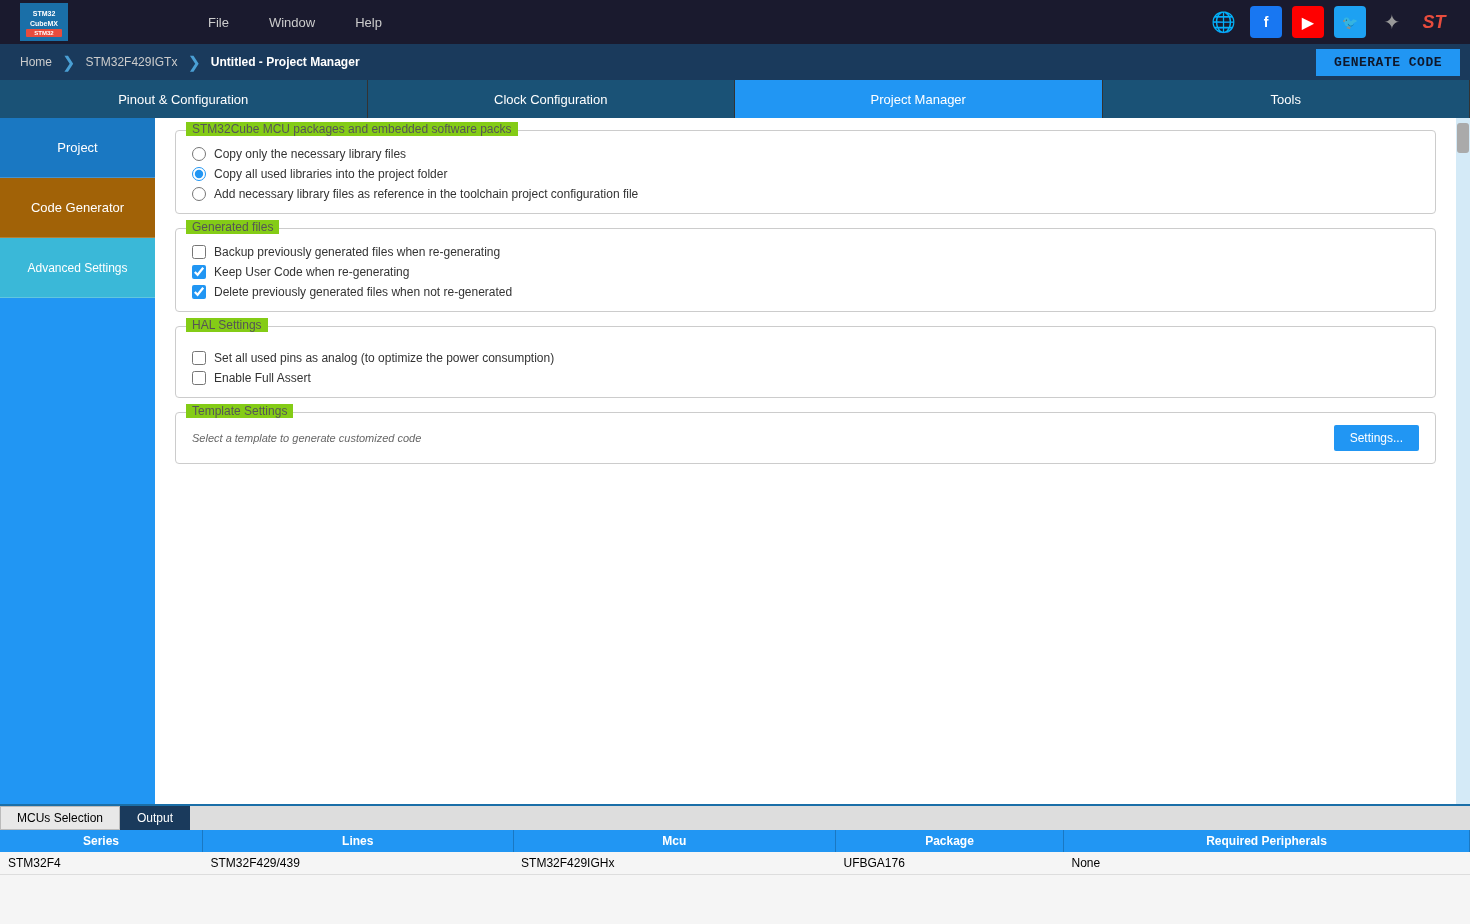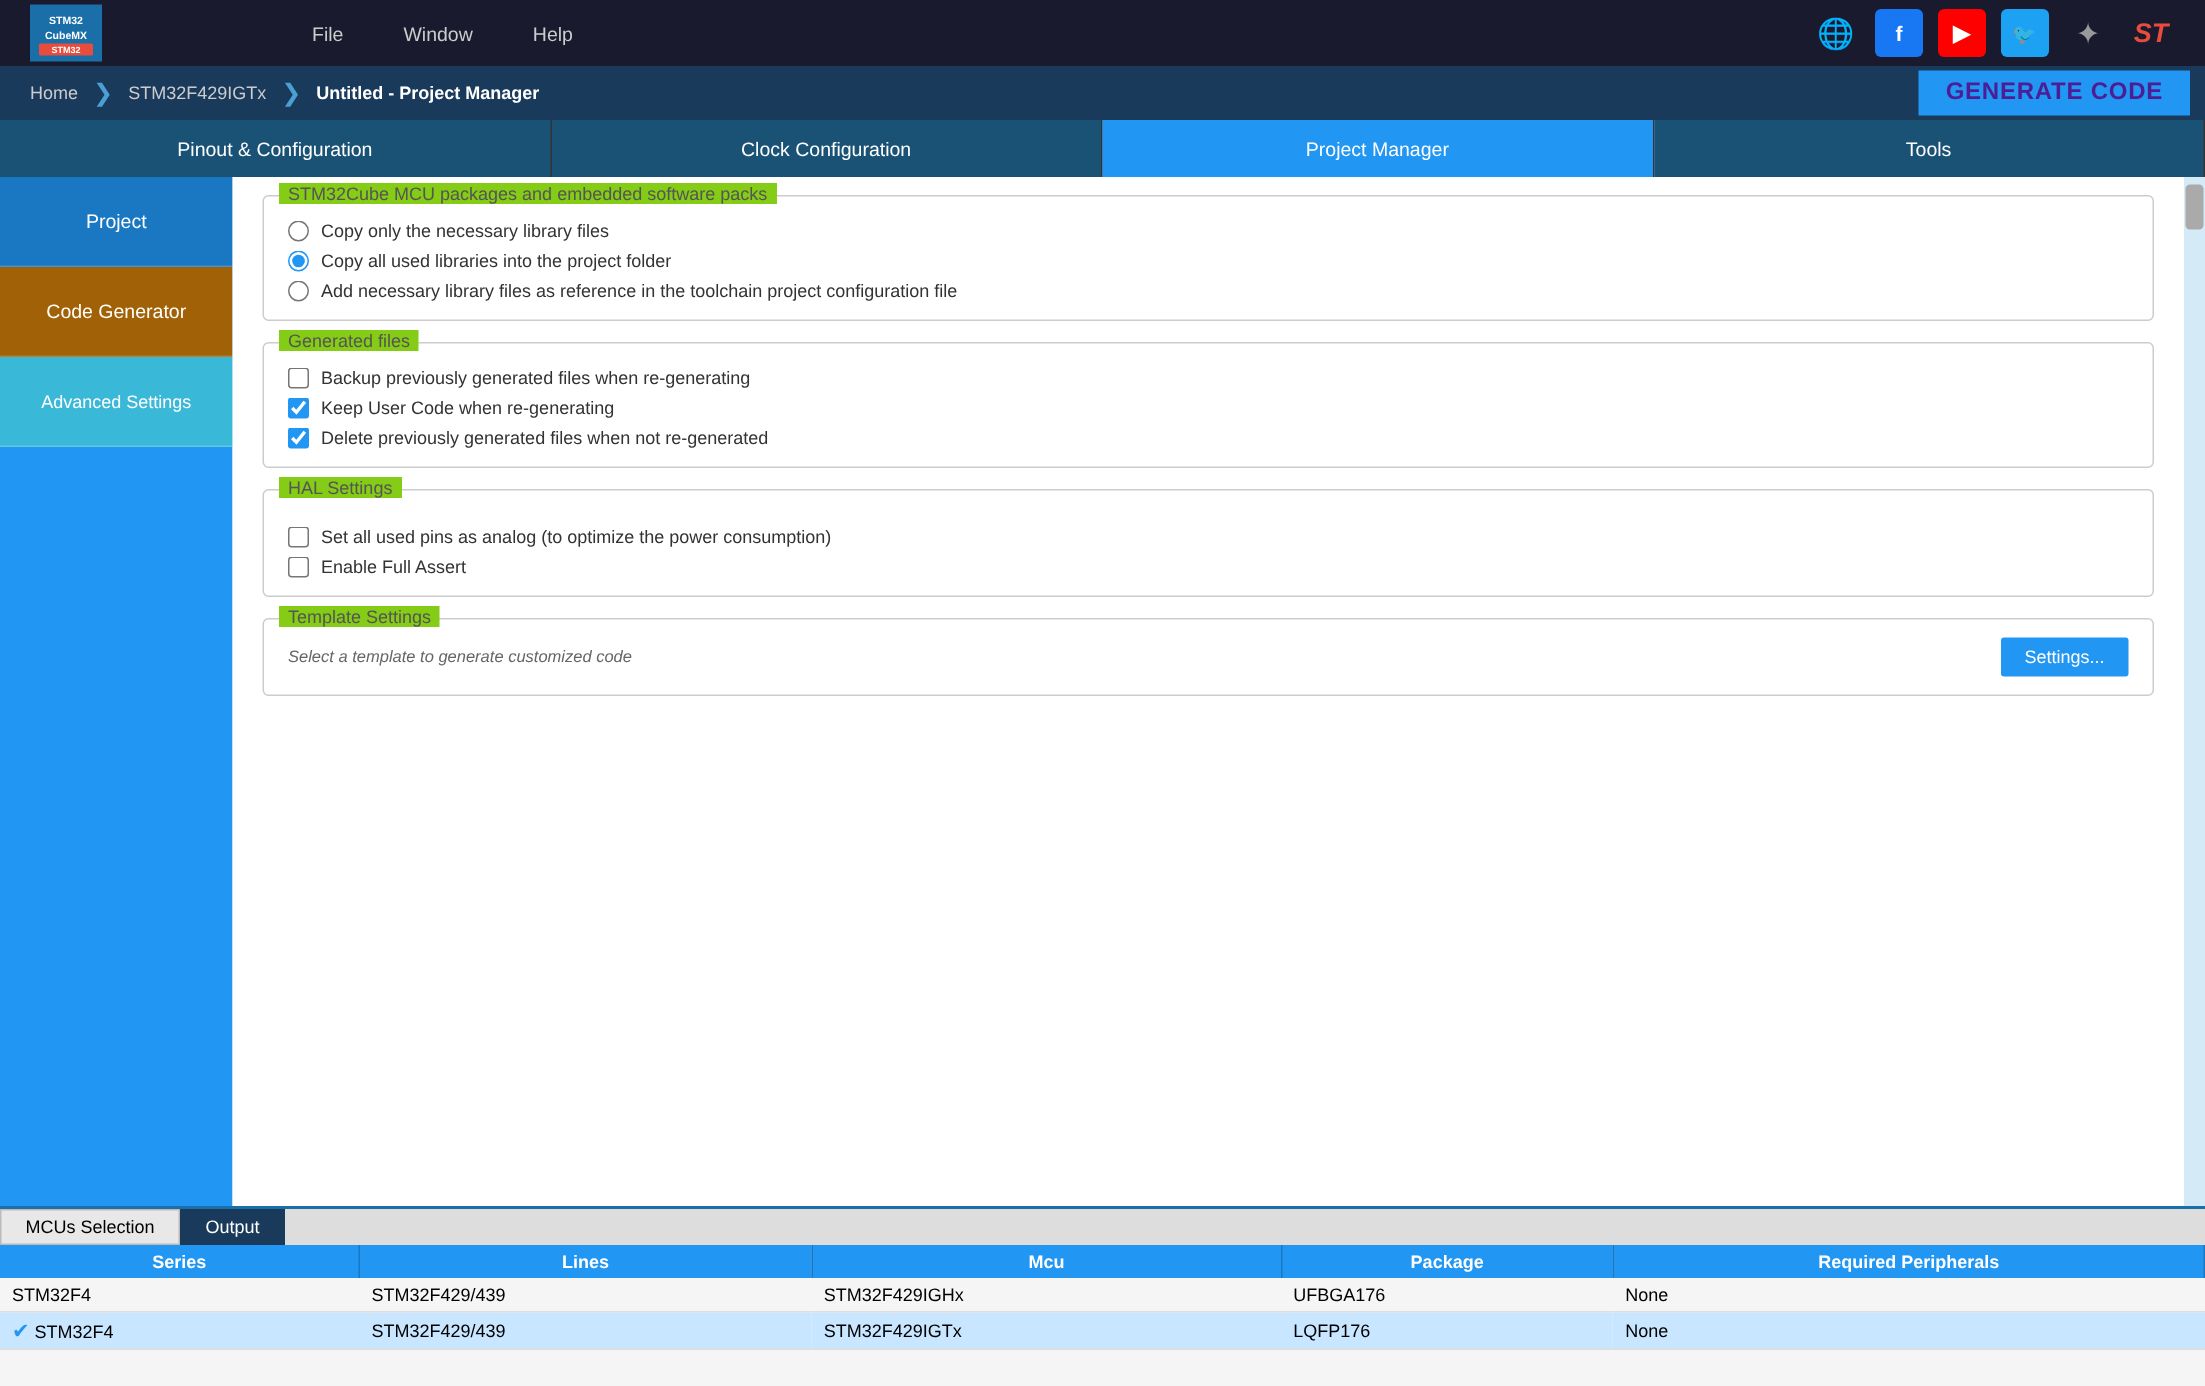--- a/index.html
+++ b/index.html
@@ -23,22 +23,22 @@
     .icon-st { background: none; color: #e84c3d; font-size: 22px; font-weight: bold; font-style: italic; }
 
     
     .breadcrumb-bar {
       display: flex; align-items: center; background: #1a3a5c; height: 36px; padding: 0 10px;
     }
     .breadcrumb-item { color: #ccc; font-size: 12px; padding: 0 10px; cursor: pointer; }
     .breadcrumb-item.active { color: white; font-weight: bold; }
     .breadcrumb-sep { color: #4a9fd4; font-size: 16px; }
     .generate-btn {
-      margin-left: auto; background: #2196F3; color: #4c1d95; border: none; padding: 6px 18px;
-      font-size: 16px; font-weight: bold; cursor: pointer; letter-spacing: 0.5px;
+      margin-left: auto; background: #2196F3; color: #0f172a; border: none; padding: 6px 18px;
+      font-size: 13px; font-weight: bold; cursor: pointer; letter-spacing: 0.5px; font-family: Liberation Mono, monospace;
     }
 
     
     .main-tabs { display: flex; height: 38px; }
     .main-tab {
       flex: 1; display: flex; align-items: center; justify-content: center;
       background: #1a5276; color: white; font-size: 13px; cursor: pointer; border-right: 1px solid #333;
     }
     .main-tab.active { background: #2196F3; }
 
@@ -264,22 +264,15 @@
       </tr>
     </thead>
     <tbody id="bottom-table-body">
     <tr>
       <td>STM32F4</td>
       <td>STM32F429/439</td>
       <td>STM32F429IGHx</td>
       <td>UFBGA176</td>
       <td>None</td>
     </tr>
-        <tr class="selected">
-      <td><span class="check-icon">✔</span> STM32F4</td>
-      <td>STM32F429/439</td>
-      <td>STM32F429IGTx</td>
-      <td>LQFP176</td>
-      <td>None</td>
-    </tr>
       </tbody>
   </table>
 </div>
 
 </body></html>

